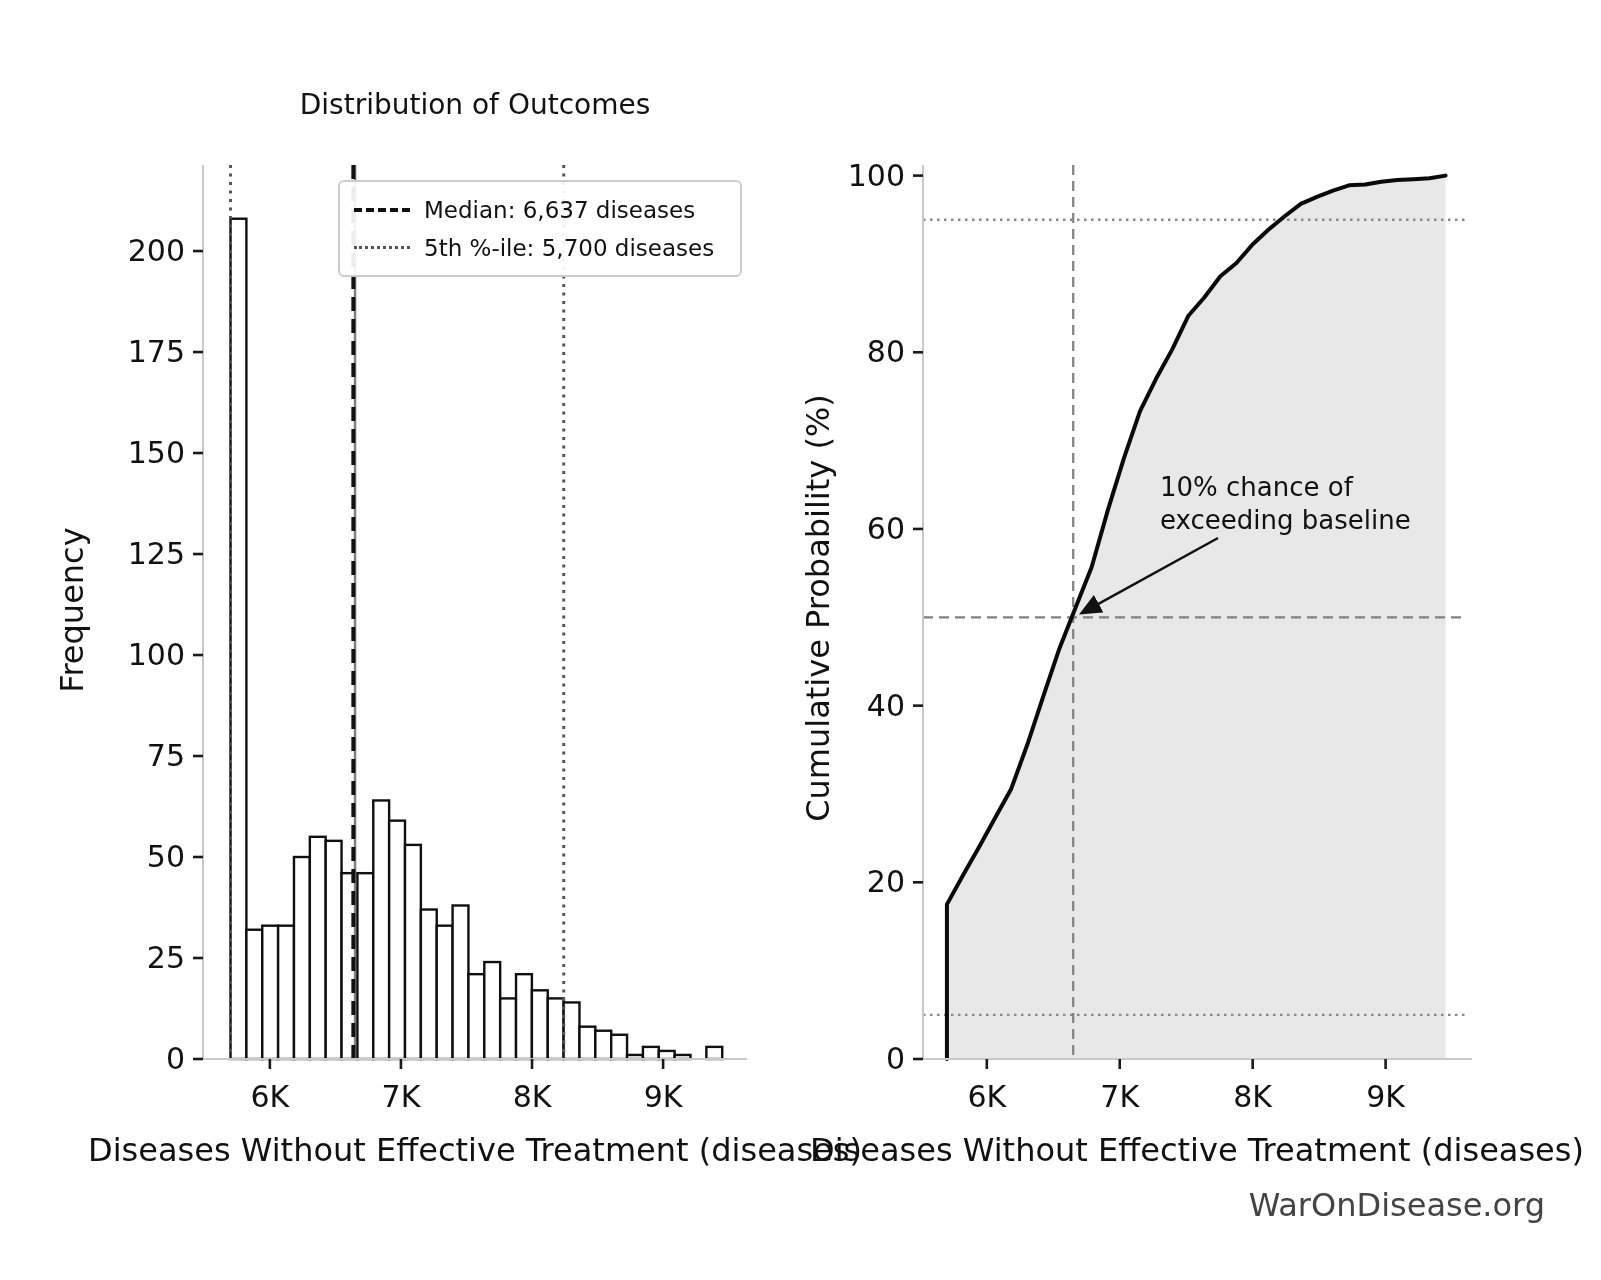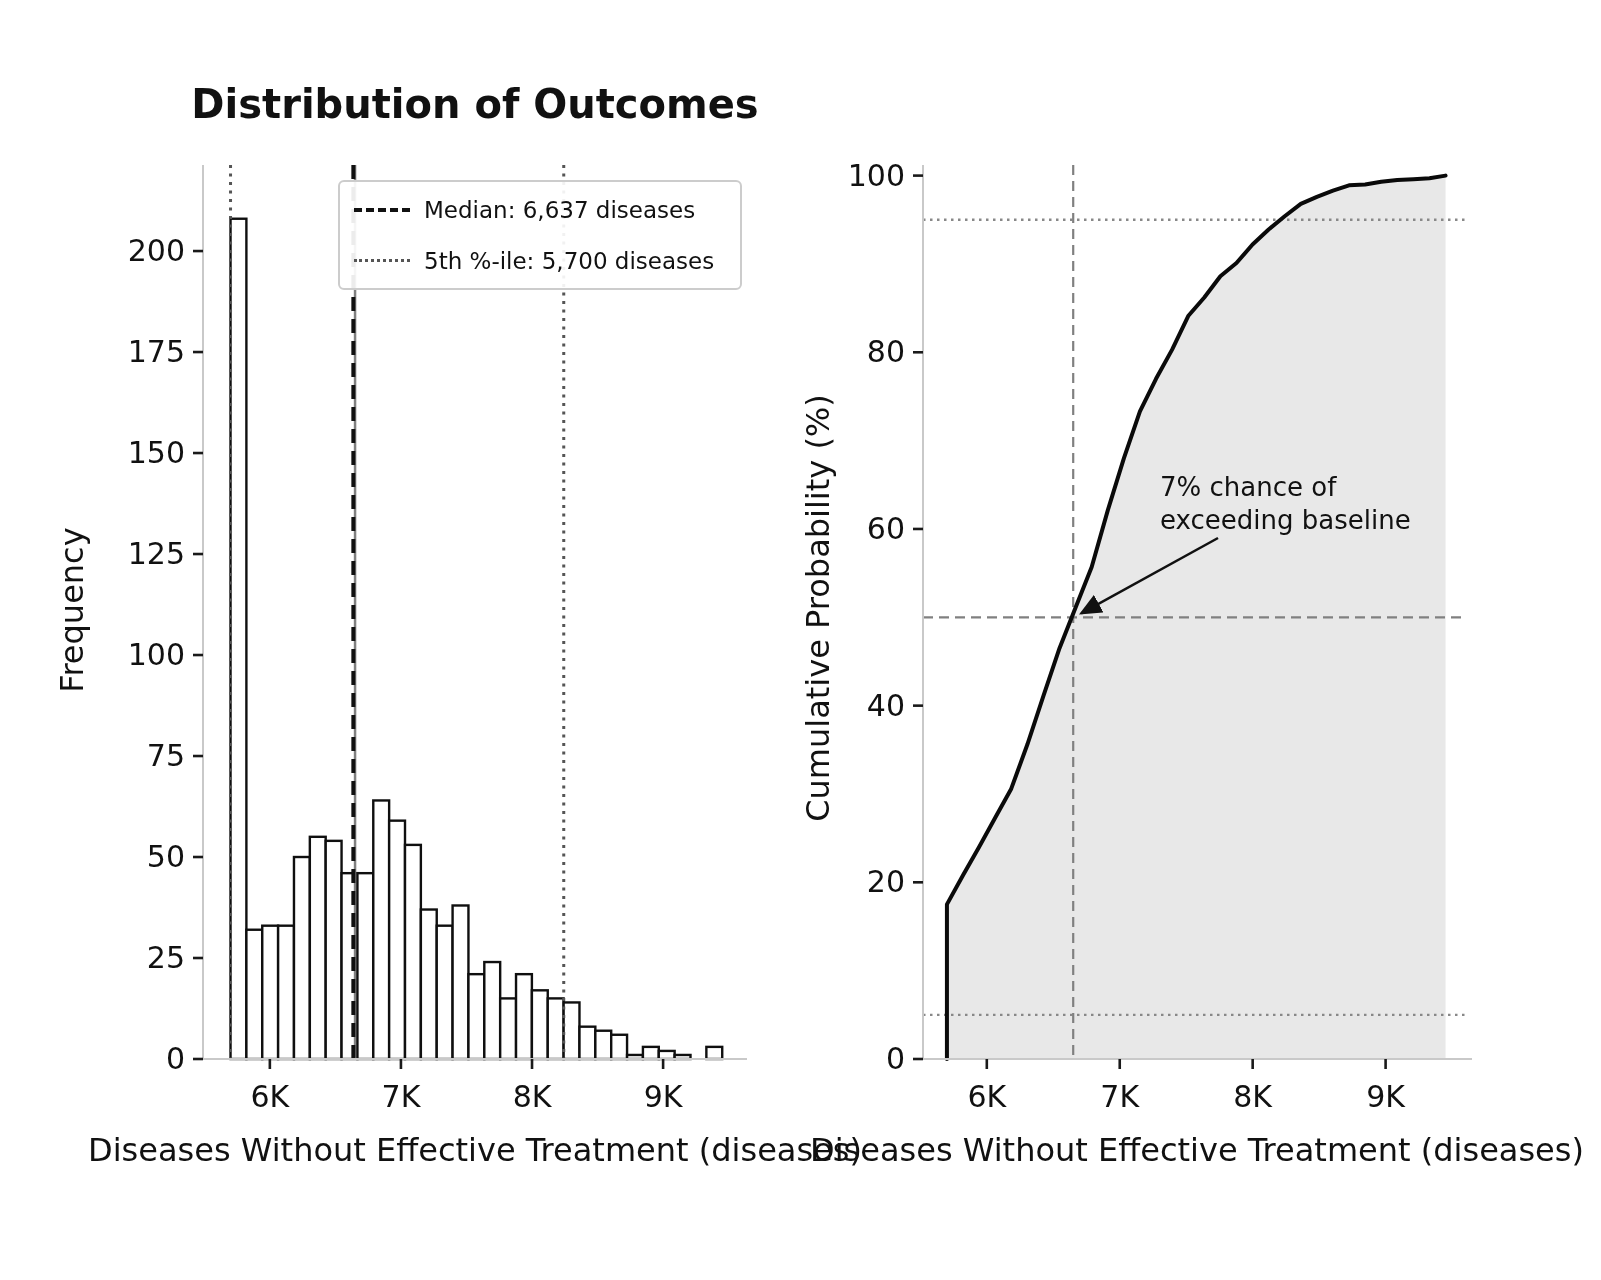--- a/index.html
+++ b/index.html
@@ -1,26 +1,26 @@
 <!DOCTYPE html>
 <html><head>
 <meta charset="utf-8">
 <style>
   html,body{margin:0;padding:0;background:#fff;}
   #figure{position:relative;width:1601px;height:1280px;background:#ffffff;overflow:hidden;
           font-family:"DejaVu Sans",sans-serif;color:#111;}
   .abs{position:absolute;}
   .main-title{font-size:40px;font-weight:bold;white-space:nowrap;transform:translate(-50%,-50%);}
-  .sub-title{font-size:40px;font-weight:bold;white-space:nowrap;transform:translate(-50%,-50%);}
+  .sub-title{font-size:28px;font-weight:normal;white-space:nowrap;transform:translate(-50%,-50%);}
   .axis-label{font-size:32px;white-space:nowrap;transform:translate(-50%,-50%);}
   .ylabel{transform:translate(-50%,-50%) rotate(-90deg);}
   .footer{font-size:32px;color:#444;white-space:nowrap;transform:translate(-100%,-50%);}
   .legend{position:absolute;left:338px;top:180px;width:404px;box-sizing:border-box;
           background:rgba(255,255,255,0.92);border:2px solid #cccccc;border-radius:6px;
-          padding:12px 14px;display:flex;flex-direction:column;gap:20px;}
+          padding:12px 14px;display:flex;flex-direction:column;gap:7px;}
   .legend-row{display:flex;align-items:center;gap:14px;height:31px;}
   .legend-sample{width:56px;flex:0 0 56px;height:0;}
   .legend-label{font-size:23px;white-space:nowrap;color:#111;}
   .annotation{position:absolute;left:1160px;top:471px;font-size:26px;line-height:33px;
               white-space:pre-line;color:#111;}
   svg{position:absolute;left:0;top:0;}
 </style>
 </head>
 <body>
 
@@ -141,17 +141,18 @@
     <div class="legend-row">
       <span class="legend-sample" id="ls0" style="border-top: 4px dashed rgb(17, 17, 17);"></span>
       <span class="legend-label">Median: 6,637 diseases</span>
     </div>
     <div class="legend-row">
       <span class="legend-sample" id="ls1" style="border-top: 3px dotted rgb(85, 85, 85);"></span>
       <span class="legend-label">5th %-ile: 5,700 diseases</span>
     </div>
   </div>
 
-  <div class="annotation">7% chance of
+  <div class="annotation">10% chance of
 exceeding baseline</div>
 
+  <div class="abs footer" style="left:1545px;top:1205px;">WarOnDisease.org</div>
 
 </div>
 
 </body></html>

